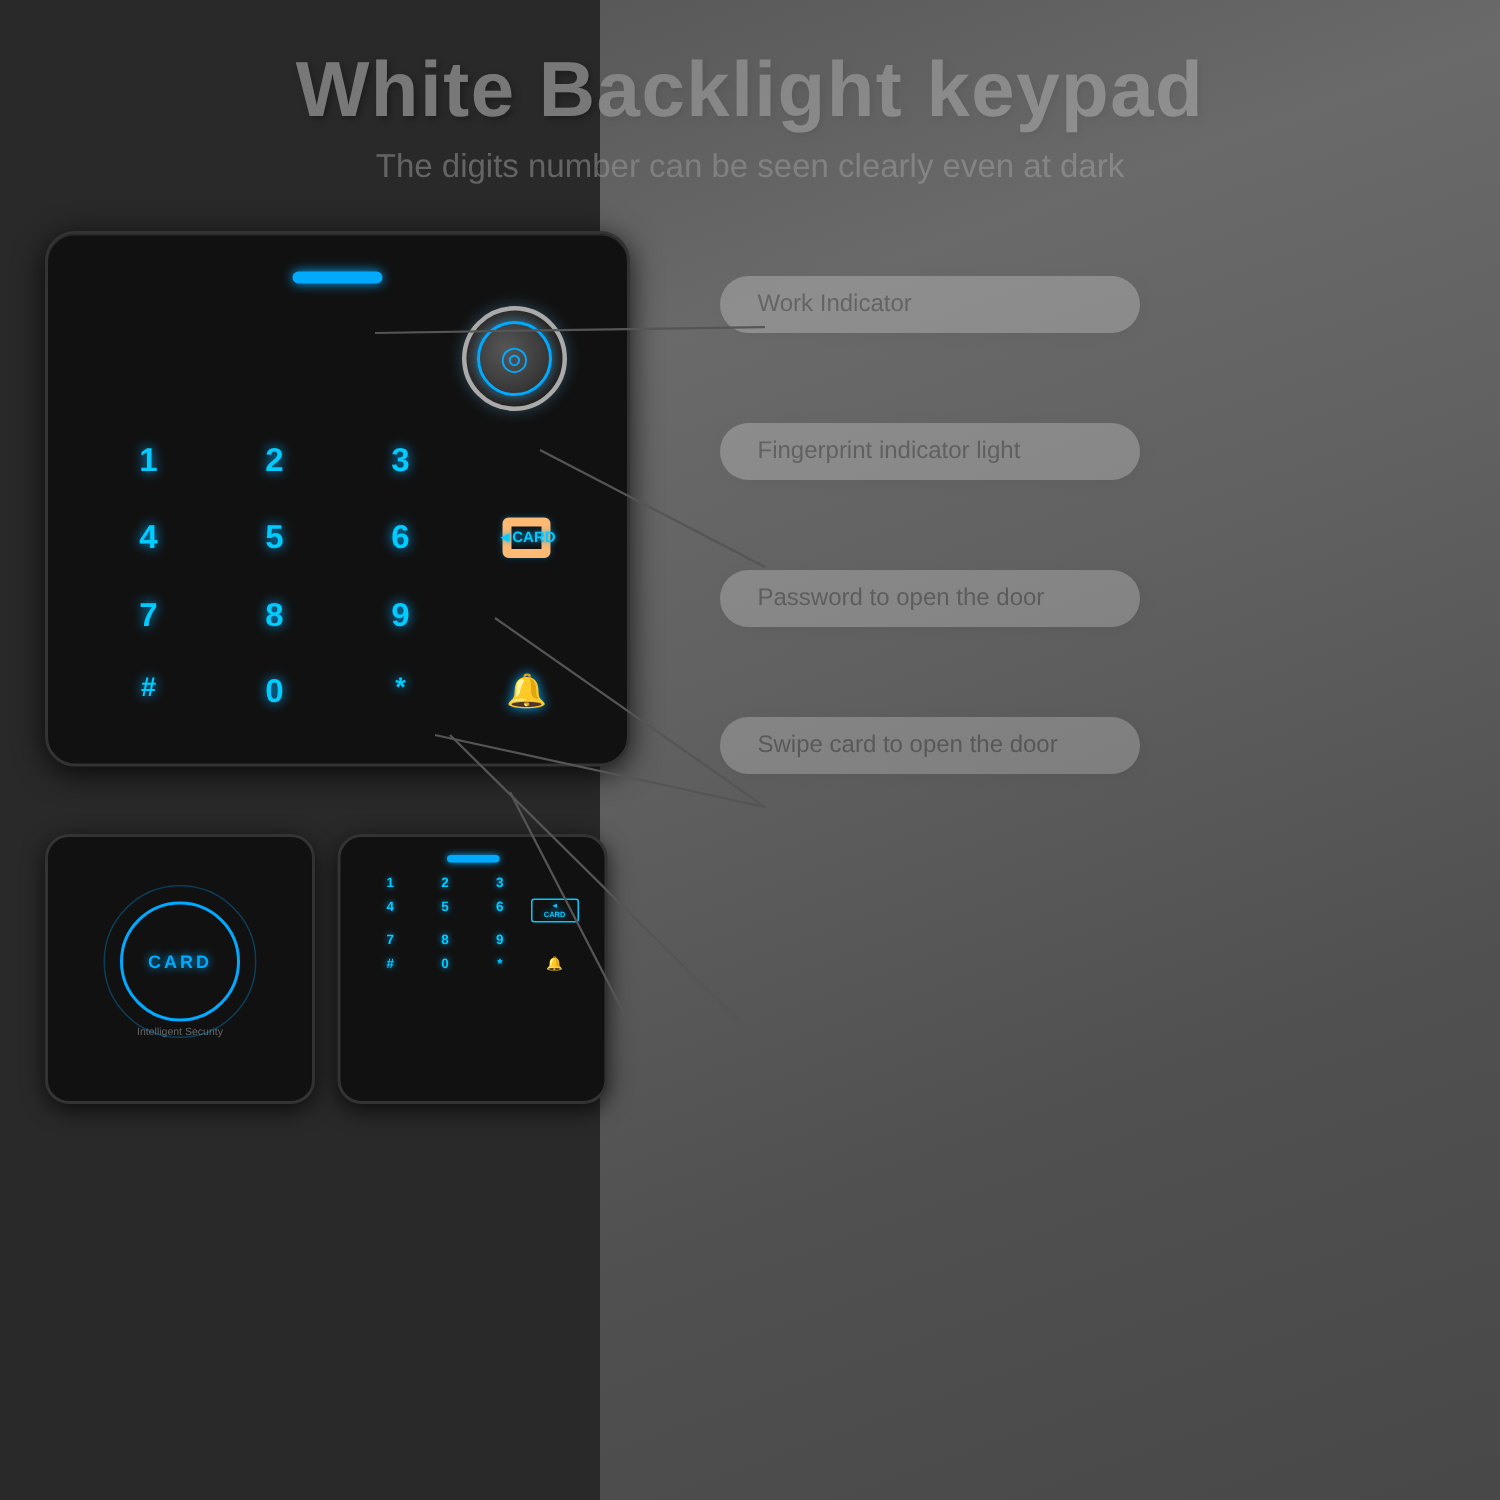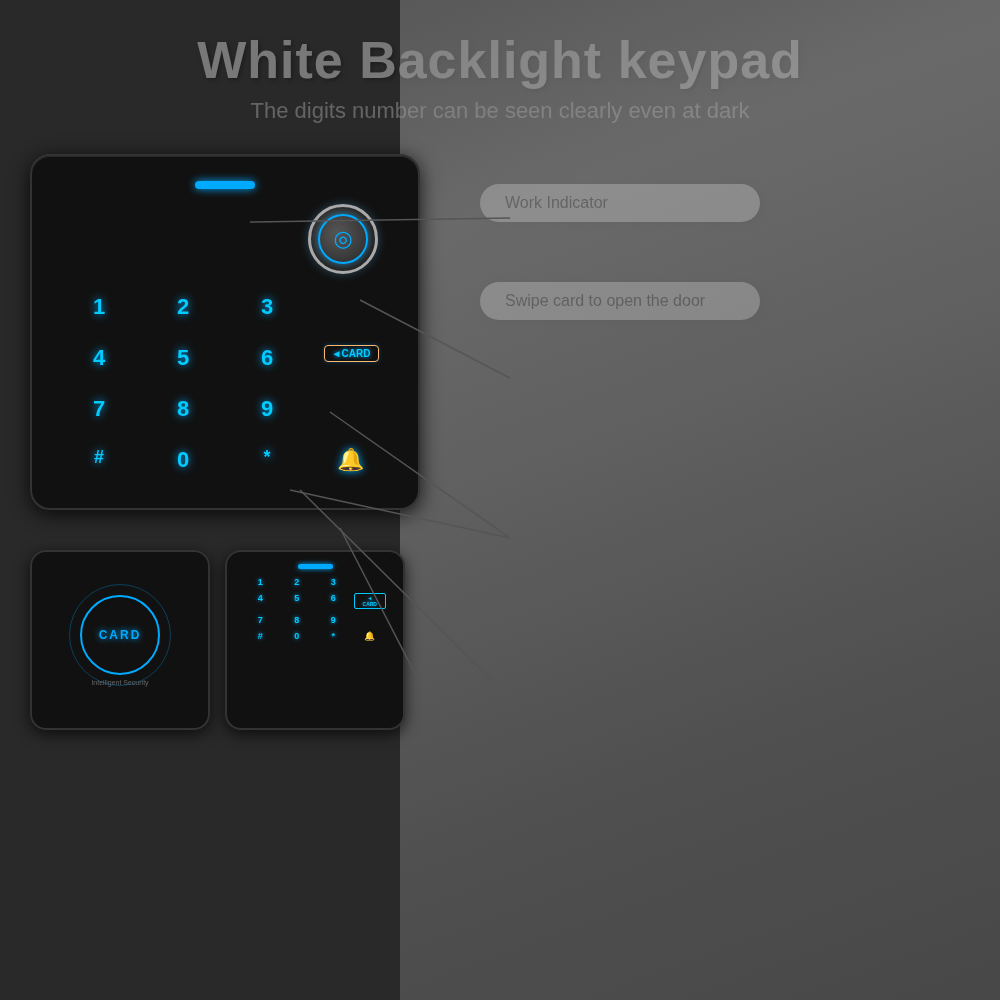--- a/index.html
+++ b/index.html
@@ -143,29 +143,29 @@
 
     .key.special {
       font-size: 18px;
     }
 
     
     .card-slot {
       display: flex;
       align-items: center;
       justify-content: center;
-      border: 1px solid #fdba74;
+      border: 6px solid #fdba74;
       border-radius: 4px;
       padding: 2px 6px;
       font-size: 10px;
       color: #00ccff;
       font-weight: bold;
       text-shadow: 0 0 4px #00aaff;
       box-shadow: 0 0 4px rgba(0,170,255,0.3);
-      width: 55px;
+      width: 32px;
       margin: 0 auto;
     }
 
     
     .bell-icon {
       color: #00ccff;
       font-size: 22px;
       text-shadow: 0 0 8px #00aaff;
     }
 
@@ -373,20 +373,26 @@
           <div class="key">
             <span class="bell-icon">🔔</span>
           </div>
         </div>
       </div>
     </div>
 
     <div class="right-side">
       <div class="label-item">
         <div class="label-box">Work Indicator</div>
+      </div>
+      <div class="label-item">
+        <div class="label-box">Fingerprint indicator light</div>
+      </div>
+      <div class="label-item">
+        <div class="label-box">Password to open the door</div>
       </div>
       <div class="label-item">
         <div class="label-box">Swipe card to open the door</div>
       </div>
     </div>
   </div>
 
   <svg class="connectors-svg">
 
     <line x1="250" y1="222" x2="510" y2="218" stroke="#555" stroke-width="1.5"></line>

